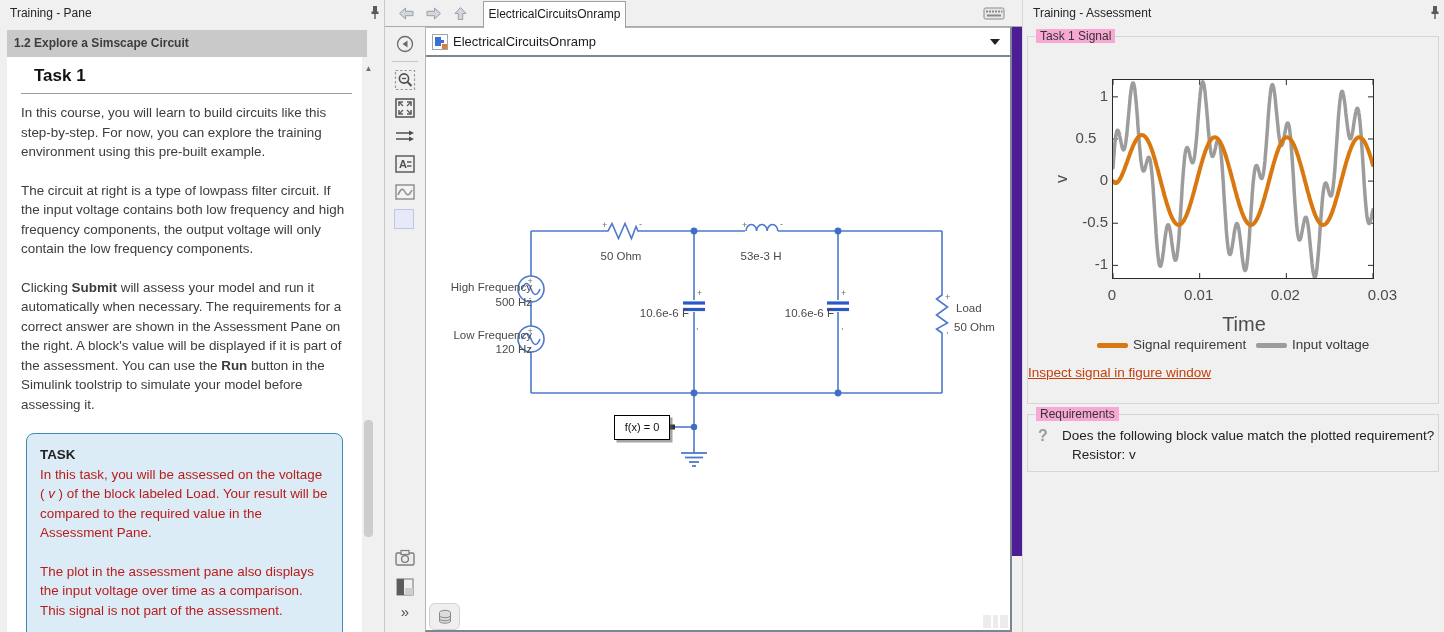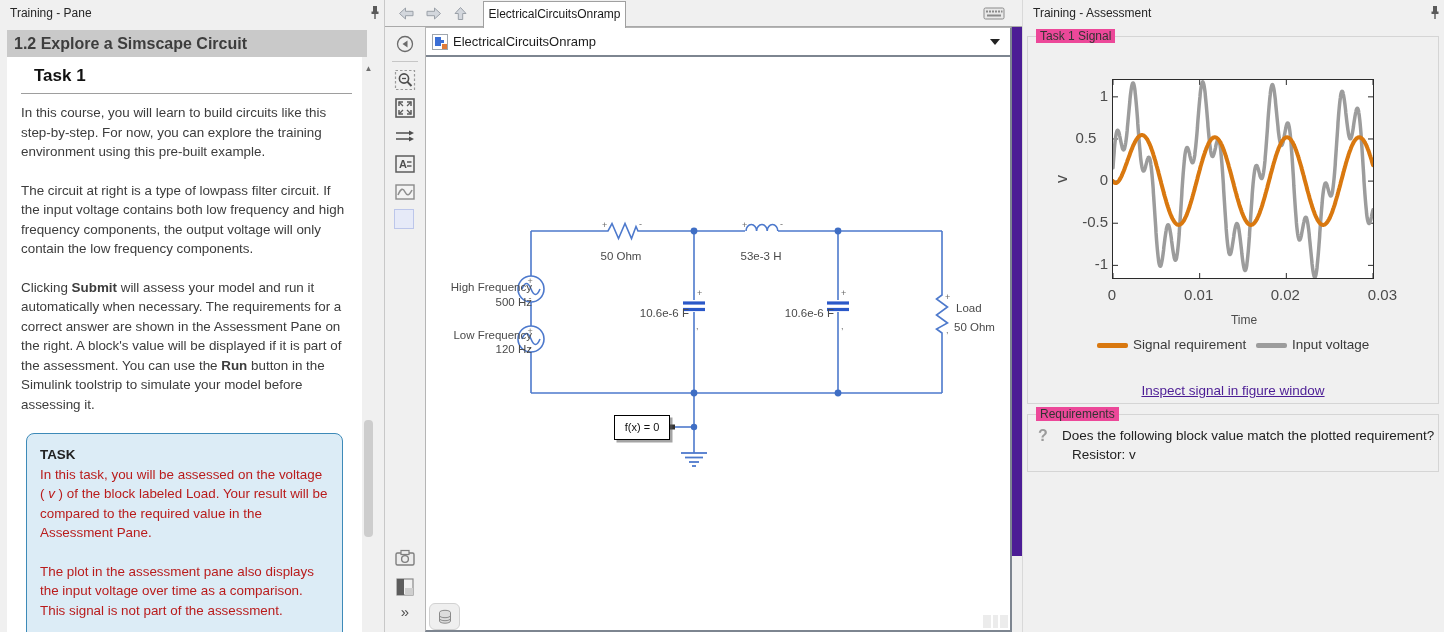--- a/index.html
+++ b/index.html
@@ -2,21 +2,21 @@
 <html><head>
 <meta charset="utf-8">
 <style>
   *{margin:0;padding:0;box-sizing:border-box;}
   html,body{width:1444px;height:632px;overflow:hidden;}
   body{font-family:"Liberation Sans",sans-serif;background:#f0f0f0;color:#333;position:relative;}
   .abs{position:absolute;}
   
   .panel-titlebar{position:absolute;top:0;left:0;right:0;height:26px;background:#f0f0f0;font-size:12px;color:#262626;line-height:26px;padding-left:10px;}
   #tasks-panel{position:absolute;left:0;top:0;width:385px;height:632px;background:#f0f0f0;border-right:1px solid #c8c8c8;}
-  #section-header{position:absolute;left:7px;top:30px;width:360px;height:27px;background:#c9c9c9;color:#3d3d3d;font-weight:bold;font-size:16px;line-height:27px;padding-left:7px;}
+  #section-header{position:absolute;left:7px;top:30px;width:360px;height:27px;background:#c9c9c9;color:#3d3d3d;font-weight:bold;font-size:12px;line-height:27px;padding-left:7px;}
   #tasks-content{position:absolute;left:7px;top:57px;width:355px;height:575px;background:#ffffff;overflow:hidden;padding:0 10px 0 14px;}
   #tasks-content h1{font-size:17px;color:#111;margin:9px 0 0 13px;}
   #tasks-content hr{border:none;border-top:1px solid #9e9e9e;margin:7px 0 9px 0;}
   .para{font-size:13.4px;line-height:19.5px;color:#3c3c3c;margin-bottom:19px;}
   #task-box{background:#dcecf6;border:1px solid #3d8ab8;border-radius:8px;margin:17px 9px 0 5px;padding:11px 13px 6px 13px;}
   #task-box .box-title{font-weight:bold;font-size:13.4px;color:#222;line-height:19.5px;}
   #task-box .para{color:#b91c1c;margin-bottom:19px;}
   
   #tasks-scrollbar{position:absolute;left:362px;top:60px;width:13px;bottom:0;background:#f0f0f0;}
   #tasks-scroll-up{position:absolute;left:2px;top:4px;width:9px;height:9px;color:#6f6f6f;font-size:8px;line-height:9px;text-align:center;}
@@ -36,29 +36,29 @@
   #breadcrumb-caret{position:absolute;right:10px;top:11px;width:0;height:0;border-left:5px solid transparent;border-right:5px solid transparent;border-top:6px solid #222;}
   #canvas{position:absolute;left:0;top:31px;right:0;bottom:0;background:#fff;}
   .ckt-label{position:absolute;font-size:11.5px;color:#4a4a4a;line-height:14px;}
   .tr{text-align:right;margin-left:21px;} .tc{text-align:center;}
   #solver-block{position:absolute;left:188px;top:356px;width:56px;height:25px;background:#fff;border:1px solid #000;box-shadow:2.5px 2.5px 0 rgba(90,90,90,.55);font-size:11px;color:#111;text-align:center;line-height:23px;}
   #inspector-btn{position:absolute;left:3px;top:544px;width:31px;height:27px;background:#efefef;border:1px solid #d2d2d2;border-radius:6px;}
   .corner-sq{position:absolute;background:#ececec;}
   
   #assess-panel{position:absolute;left:1022px;top:0;width:372px;height:632px;background:#f0f0f0;border-left:1px solid #d9d9d9;}
   .groupbox{position:absolute;border:1px solid #d5d5d5;}
-  .groupbox-label{position:absolute;top:-8px;left:8px;background:#ec4899;padding:0 4px;font-size:12px;color:#333;}
+  .groupbox-label{position:absolute;top:-8px;left:8px;background:#f9a8d4;padding:0 4px;font-size:12px;color:#333;}
   #plot-box{position:absolute;left:84px;top:42px;width:262px;height:200px;background:#fff;border:1px solid #2b2b2b;}
   #plot-box svg{position:absolute;left:0;top:0;}
   .tick-label{position:absolute;font-size:15px;color:#4c4c4c;}
   #plot-ylabel{position:absolute;left:30px;top:133px;font-size:16px;color:#4c4c4c;transform:rotate(-90deg);}
-  #plot-xlabel{position:absolute;left:84px;top:276px;width:264px;text-align:center;font-size:12px;color:#4c4c4c;}
+  #plot-xlabel{position:absolute;left:84px;top:276px;width:264px;text-align:center;font-size:20px;color:#4c4c4c;}
   .legend-swatch{position:absolute;top:306px;width:31px;height:5px;border-radius:2px;}
   .legend-label{position:absolute;top:300px;font-size:13.5px;color:#3a3a3a;}
-  #inspect-link{position:absolute;left:0;top:346px;width:100%;text-align:center;font-size:13.5px;color:#4c1d95;text-decoration:underline;}
+  #inspect-link{position:absolute;left:0;top:328px;width:100%;text-align:left;font-size:13.5px;color:#c2410c;text-decoration:underline;}
   #req-question{position:absolute;left:34px;top:13px;font-size:13.5px;color:#222;}
   #req-detail{position:absolute;left:44px;top:32px;font-size:13.5px;color:#222;}
   #req-qmark{position:absolute;left:10px;top:12px;font-size:16px;font-weight:bold;color:#9b9b9b;}
 </style>
 </head>
 <body>
 
 <section id="tasks-panel">
   <div class="panel-titlebar">Training - Pane</div>
   <svg class="pin" style="left:369px" viewBox="0 0 12 16">

